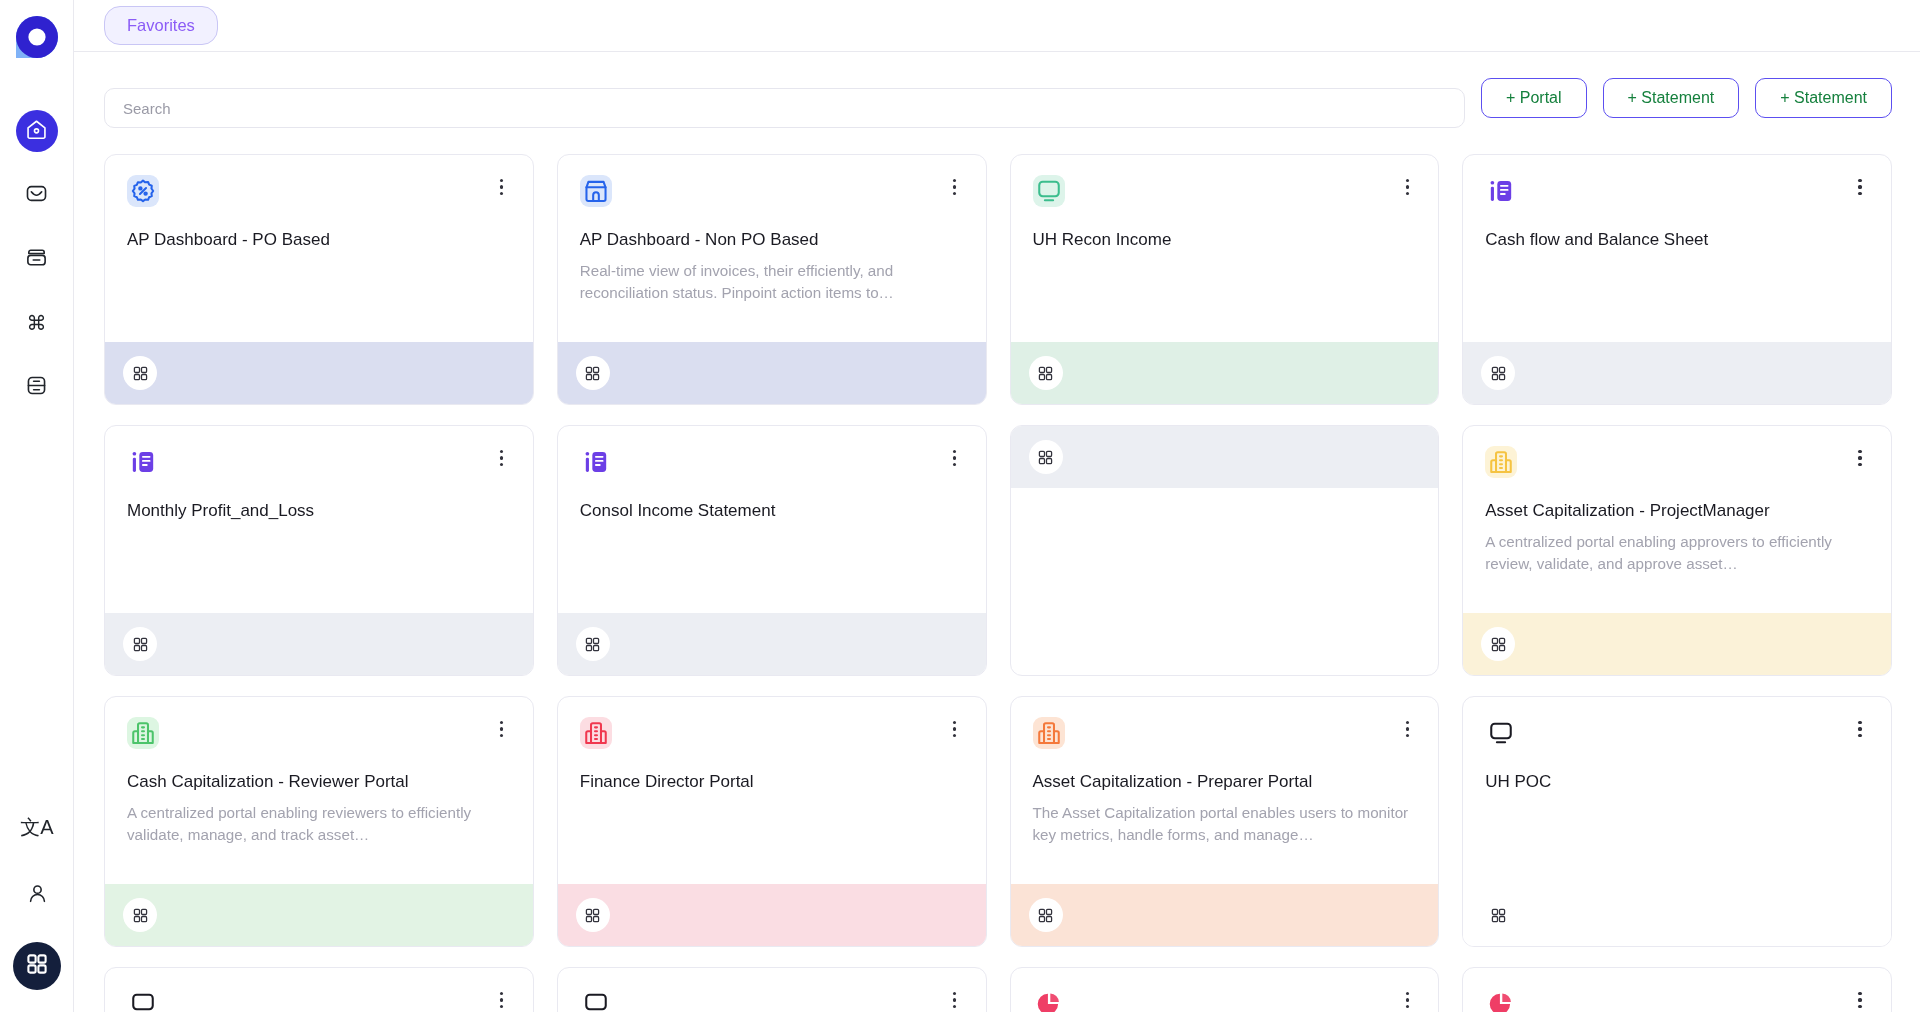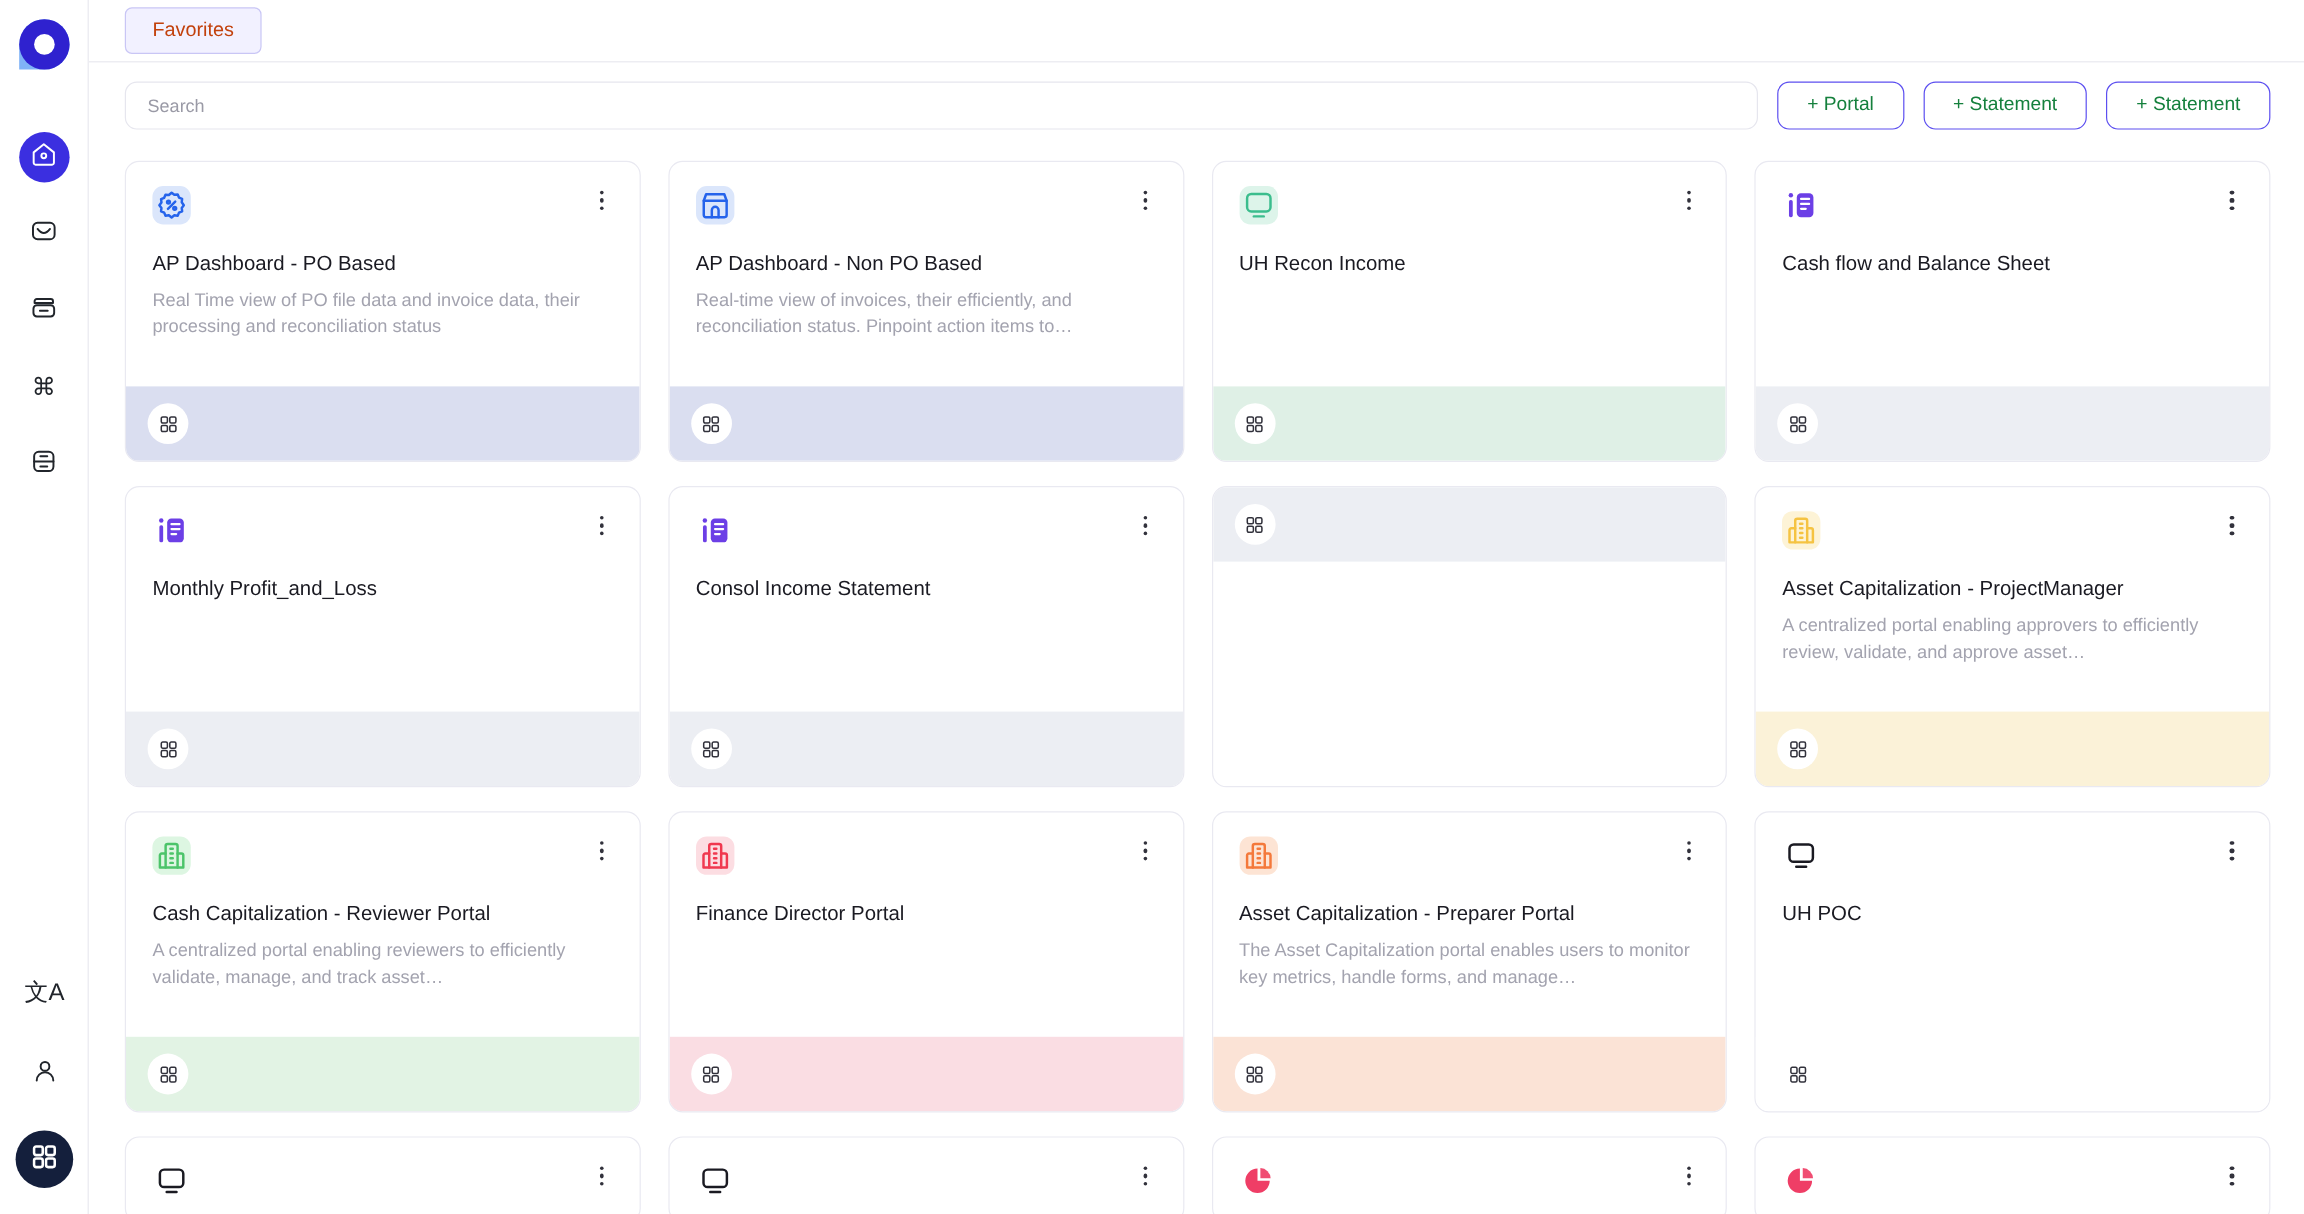--- a/index.html
+++ b/index.html
@@ -46,33 +46,33 @@
   
   .main { flex: 1; display: flex; flex-direction: column; min-width: 0; height: 1012px; }
   .tabbar {
     height: 52px; flex: 0 0 52px;
     border-bottom: 1px solid #e9e9ef;
     display: flex; align-items: center; padding-left: 30px;
     background: #fff;
   }
   .tab {
     border: 1px solid #c9c6f5; background: #f2f1ff;
-    color: #c2410c; font-size: 16.5px;
-    padding: 9px 22px; border-radius: 6px; cursor: pointer;
+    color: #8b5cf6; font-size: 16.5px;
+    padding: 9px 22px; border-radius: 16px; cursor: pointer;
     font-family: "Liberation Sans", sans-serif;
   }
 
   .toolbar {
     display: flex; align-items: center; gap: 16px;
     padding: 16px 28px 10px 30px;
   }
   .search {
     flex: 1; height: 40px; border: 1px solid #e6e6ee; border-radius: 10px;
     background: #fff; padding: 0 18px; font-size: 15px; color: #3a3a44;
-    outline: none; font-family: "Liberation Sans", sans-serif; min-width: 0;
+    outline: none; font-family: "Liberation Sans", sans-serif; min-width: 0; margin-top: 20px;
   }
   .search::placeholder { color: #9a9aa6; }
   .pill {
     border: 1.3px solid #5c4ff0; color: #15803d; background: #fff;
     height: 40px; padding: 0 24px; border-radius: 10px;
     font-size: 16px; cursor: pointer; white-space: nowrap;
     display: flex; align-items: center; justify-content: center;
     font-family: "Liberation Sans", sans-serif;
   }
 
@@ -212,21 +212,20 @@
                     <circle cx="14.4" cy="14.4" r="1.1"></circle>
                   </svg>
                 </span>
                 <div class="kebab">
                   <i></i>
                   <i></i>
                   <i></i>
                 </div>
               </div>
               <div class="card-title">AP Dashboard - PO Based</div>
-              <div class="card-desc">Real Time view of PO file data and invoice data, their processing and reconciliation status</div>
             </div>
             <div class="card-foot" style="background:#dadef0">
               <span class="foot-badge">
                 <svg width="17" height="17" viewBox="0 0 24 24" fill="none" stroke="#32323c" stroke-width="2.2">
                   <rect x="3.4" y="3.4" width="7.2" height="7.2" rx="1.7"></rect>
                   <rect x="13.4" y="3.4" width="7.2" height="7.2" rx="1.7"></rect>
                   <rect x="3.4" y="13.4" width="7.2" height="7.2" rx="1.7"></rect>
                   <rect x="13.4" y="13.4" width="7.2" height="7.2" rx="1.7"></rect>
                 </svg>
               </span>

